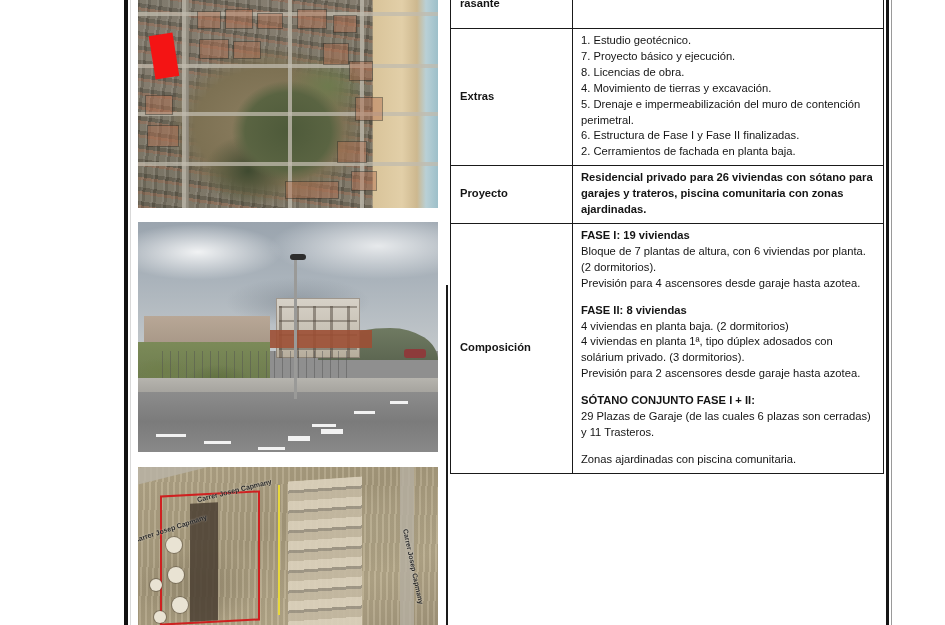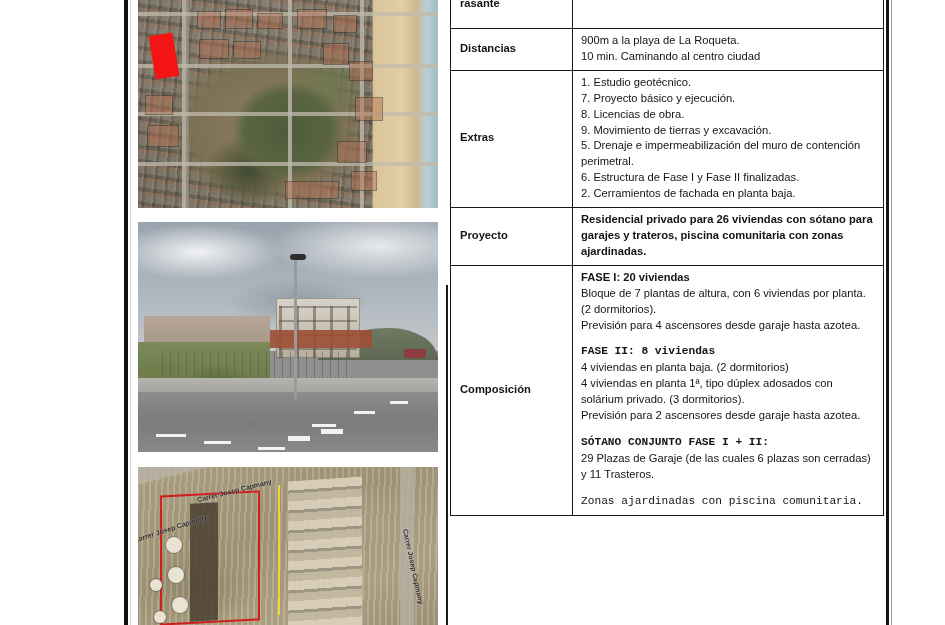--- a/index.html
+++ b/index.html
@@ -217,21 +217,21 @@
     vertical-align: top;
     line-height: 1.42;
   }
   #spec-table td.label {
     width: 122px;
     font-weight: bold;
     vertical-align: middle;
     padding-left: 9px;
   }
   #spec-table td p { margin: 0; }
-  #spec-table td p.gap { margin-top: 11px; font-family: Liberation Mono, monospace; }
+  #spec-table td p.gap { margin-top: 11px; }
   #spec-table td .b { font-weight: bold; }
   .row-strong > td { font-weight: bold; }
   
   .page-right-rule {
     position: absolute;
     left: 886px; top: 0; width: 3px; height: 625px;
     background: #151515;
   }
   .page-right-rule2 {
     position: absolute;
@@ -329,52 +329,45 @@
   <table id="spec-table">
     <tbody>
 
       <tr>
         <td class="label" style="height:64px;">Alturas bajo rasante</td>
         <td>
           
         </td>
       </tr>
 
-      <tr>
-        <td class="label">Distancias</td>
-        <td>
-          <p>900m a la playa de La Roqueta.</p>
-          <p>10 min. Caminando al centro ciudad</p>
-        </td>
-      </tr>
 
       <tr>
         <td class="label">Extras</td>
         <td>
           <p>1. Estudio geotécnico.</p>
           <p>7. Proyecto básico y ejecución.</p>
           <p>8. Licencias de obra.</p>
-          <p>9. Movimiento de tierras y excavación.</p>
+          <p>4. Movimiento de tierras y excavación.</p>
           <p>5. Drenaje e impermeabilización del muro de contención perimetral.</p>
           <p>6. Estructura de Fase I y Fase II finalizadas.</p>
           <p>2. Cerramientos de fachada en planta baja.</p>
         </td>
       </tr>
 
       <tr class="row-strong">
         <td class="label">Proyecto</td>
         <td>
           <p>Residencial privado para 26 viviendas con sótano para garajes y trateros, piscina comunitaria con zonas ajardinadas.</p>
         </td>
       </tr>
 
       <tr>
         <td class="label">Composición</td>
         <td>
-          <p class="b">FASE I: 20 viviendas</p>
+          <p class="b">FASE I: 19 viviendas</p>
           <p>Bloque de 7 plantas de altura, con 6 viviendas por planta. (2 dormitorios).</p>
           <p>Previsión para 4 ascensores desde garaje hasta azotea.</p>
 
           <p class="b gap">FASE II: 8 viviendas</p>
           <p>4 viviendas en planta baja. (2 dormitorios)</p>
           <p>4 viviendas en planta 1ª, tipo dúplex adosados con solárium privado. (3 dormitorios).</p>
           <p>Previsión para 2 ascensores desde garaje hasta azotea.</p>
 
           <p class="b gap">SÓTANO CONJUNTO FASE I + II:</p>
           <p>29 Plazas de Garaje (de las cuales 6 plazas son cerradas) y 11 Trasteros.</p>

